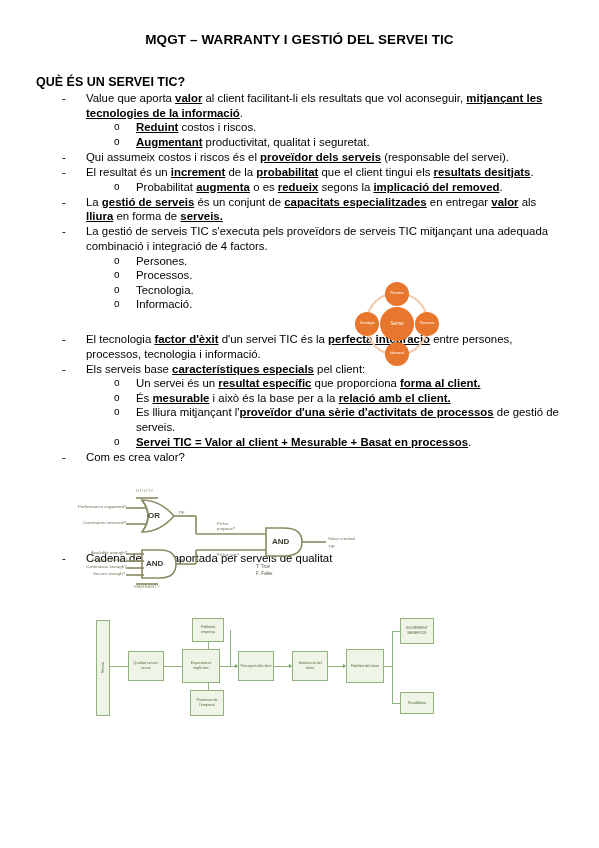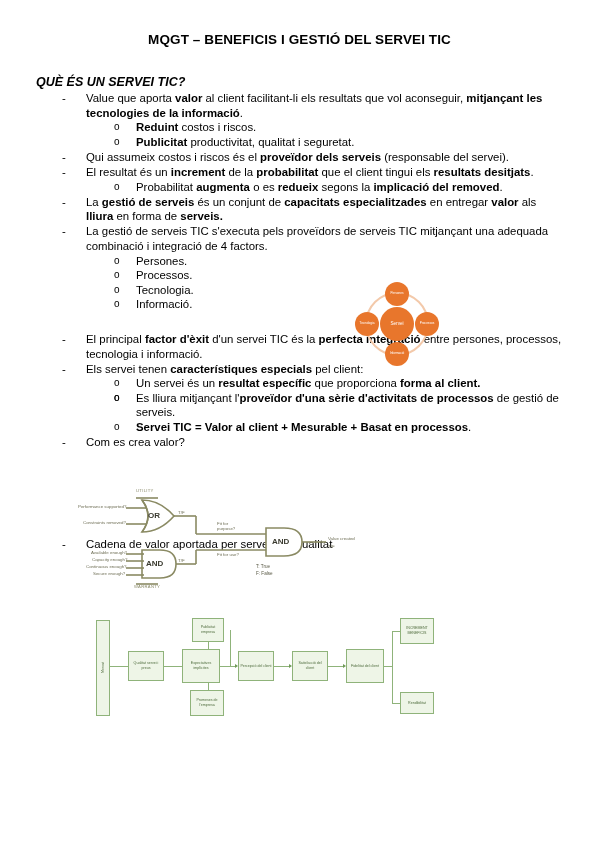--- a/index.html
+++ b/index.html
@@ -26,21 +26,20 @@
     text-align: center;
     font-size: 13.5px;
     font-weight: bold;
     margin: 32px 0 0 0;
     letter-spacing: 0.1px;
   }
   .section-heading {
     font-size: 12.5px;
     font-weight: bold;
     margin: 28px 15px 2px 36px;
-    font-style: italic;
   }
   .content {
     margin: 0 36px 0 36px;
   }
   ul.lvl1 {
     list-style: none;
     margin: 0;
     padding: 0 0 0 26px;
   }
   ul.lvl1 > li {
@@ -66,21 +65,21 @@
     line-height: 14.6px;
     padding-left: 22px;
     margin: 0;
   }
   ul.lvl2 > li > .circ {
     position: absolute;
     left: 0;
     top: 0;
     font-size: 10px;
   }
-  b { font-weight: bold; }
+  b { font-weight: bold; text-decoration: underline; }
 
   
   .circle-diagram {
     position: absolute;
     left: 352px;
     top: 252px;
     width: 92px;
     height: 82px;
   }
   .cd-ring {
@@ -189,38 +188,38 @@
     border-top: 2.2px solid transparent;
     border-bottom: 2.2px solid transparent;
     border-left: 3.2px solid #6f9a58;
   }
 </style>
 </head>
 <body>
 
 <div class="page">
 
-  <h1 class="doc-title">MQGT – BENEFICIS I GESTIÓ DEL SERVEI TIC</h1>
+  <h1 class="doc-title">MQGT – WARRANTY I GESTIÓ DEL SERVEI TIC</h1>
 
   <div class="section-heading">QUÈ ÉS UN SERVEI TIC?</div>
 
   <div class="content">
     <ul class="lvl1">
 
       <li>
         <span class="dash">-</span>
         <span><span>Value que aporta </span><b>valor</b><span> al client facilitant-li els resultats que vol aconseguir, </span><b>mitjançant les tecnologies de la informació</b><span>.</span></span>
         <ul class="lvl2">
           <li>
             <span class="circ">o</span>
             <span><b>Reduint</b><span> costos i riscos.</span></span>
           </li>
           <li>
             <span class="circ">o</span>
-            <span><b>Publicitat</b><span> productivitat, qualitat i seguretat.</span></span>
+            <span><b>Augmentant</b><span> productivitat, qualitat i seguretat.</span></span>
           </li>
         </ul>
       </li>
 
       <li>
         <span class="dash">-</span>
         <span><span>Qui assumeix costos i riscos és el </span><b>proveïdor dels serveis</b><span> (responsable del servei).</span></span>
       </li>
 
       <li>
@@ -257,33 +256,34 @@
           </li>
           <li>
             <span class="circ">o</span>
             <span>Informació.</span>
           </li>
         </ul>
       </li>
 
       <li style="margin-top:20px;">
         <span class="dash">-</span>
-        <span><span>El principal </span><b>factor d'èxit</b><span> d'un servei TIC és la </span><b>perfecta integració</b><span> entre persones, processos, tecnologia i informació.</span></span>
-      </li>
-
-      <li>
-        <span class="dash">-</span>
-        <span><span>Els servei tenen </span><b>característiques especials</b><span> pel client:</span></span>
+        <span><span>El tecnologia </span><b>factor d'èxit</b><span> d'un servei TIC és la </span><b>perfecta integració</b><span> entre persones, processos, tecnologia i informació.</span></span>
+      </li>
+
+      <li>
+        <span class="dash">-</span>
+        <span><span>Els serveis base </span><b>característiques especials</b><span> pel client:</span></span>
         <ul class="lvl2">
           <li>
             <span class="circ">o</span>
             <span><span>Un servei és un </span><b>resultat específic</b><span> que proporciona </span><b>forma al client.</b></span>
           </li>
           <li>
             <span class="circ">o</span>
+            <span><span>És </span><b>mesurable</b><span> i això és la base per a la </span><b>relació amb el client.</b></span>
           </li>
           <li>
             <span class="circ">o</span>
             <span><span>Es lliura mitjançant l'</span><b>proveïdor d'una sèrie d'activitats de processos</b><span> de gestió de serveis.</span></span>
           </li>
           <li>
             <span class="circ">o</span>
             <span><b>Servei TIC = Valor al client + Mesurable + Basat en processos</b><span>.</span></span>
           </li>
         </ul>

